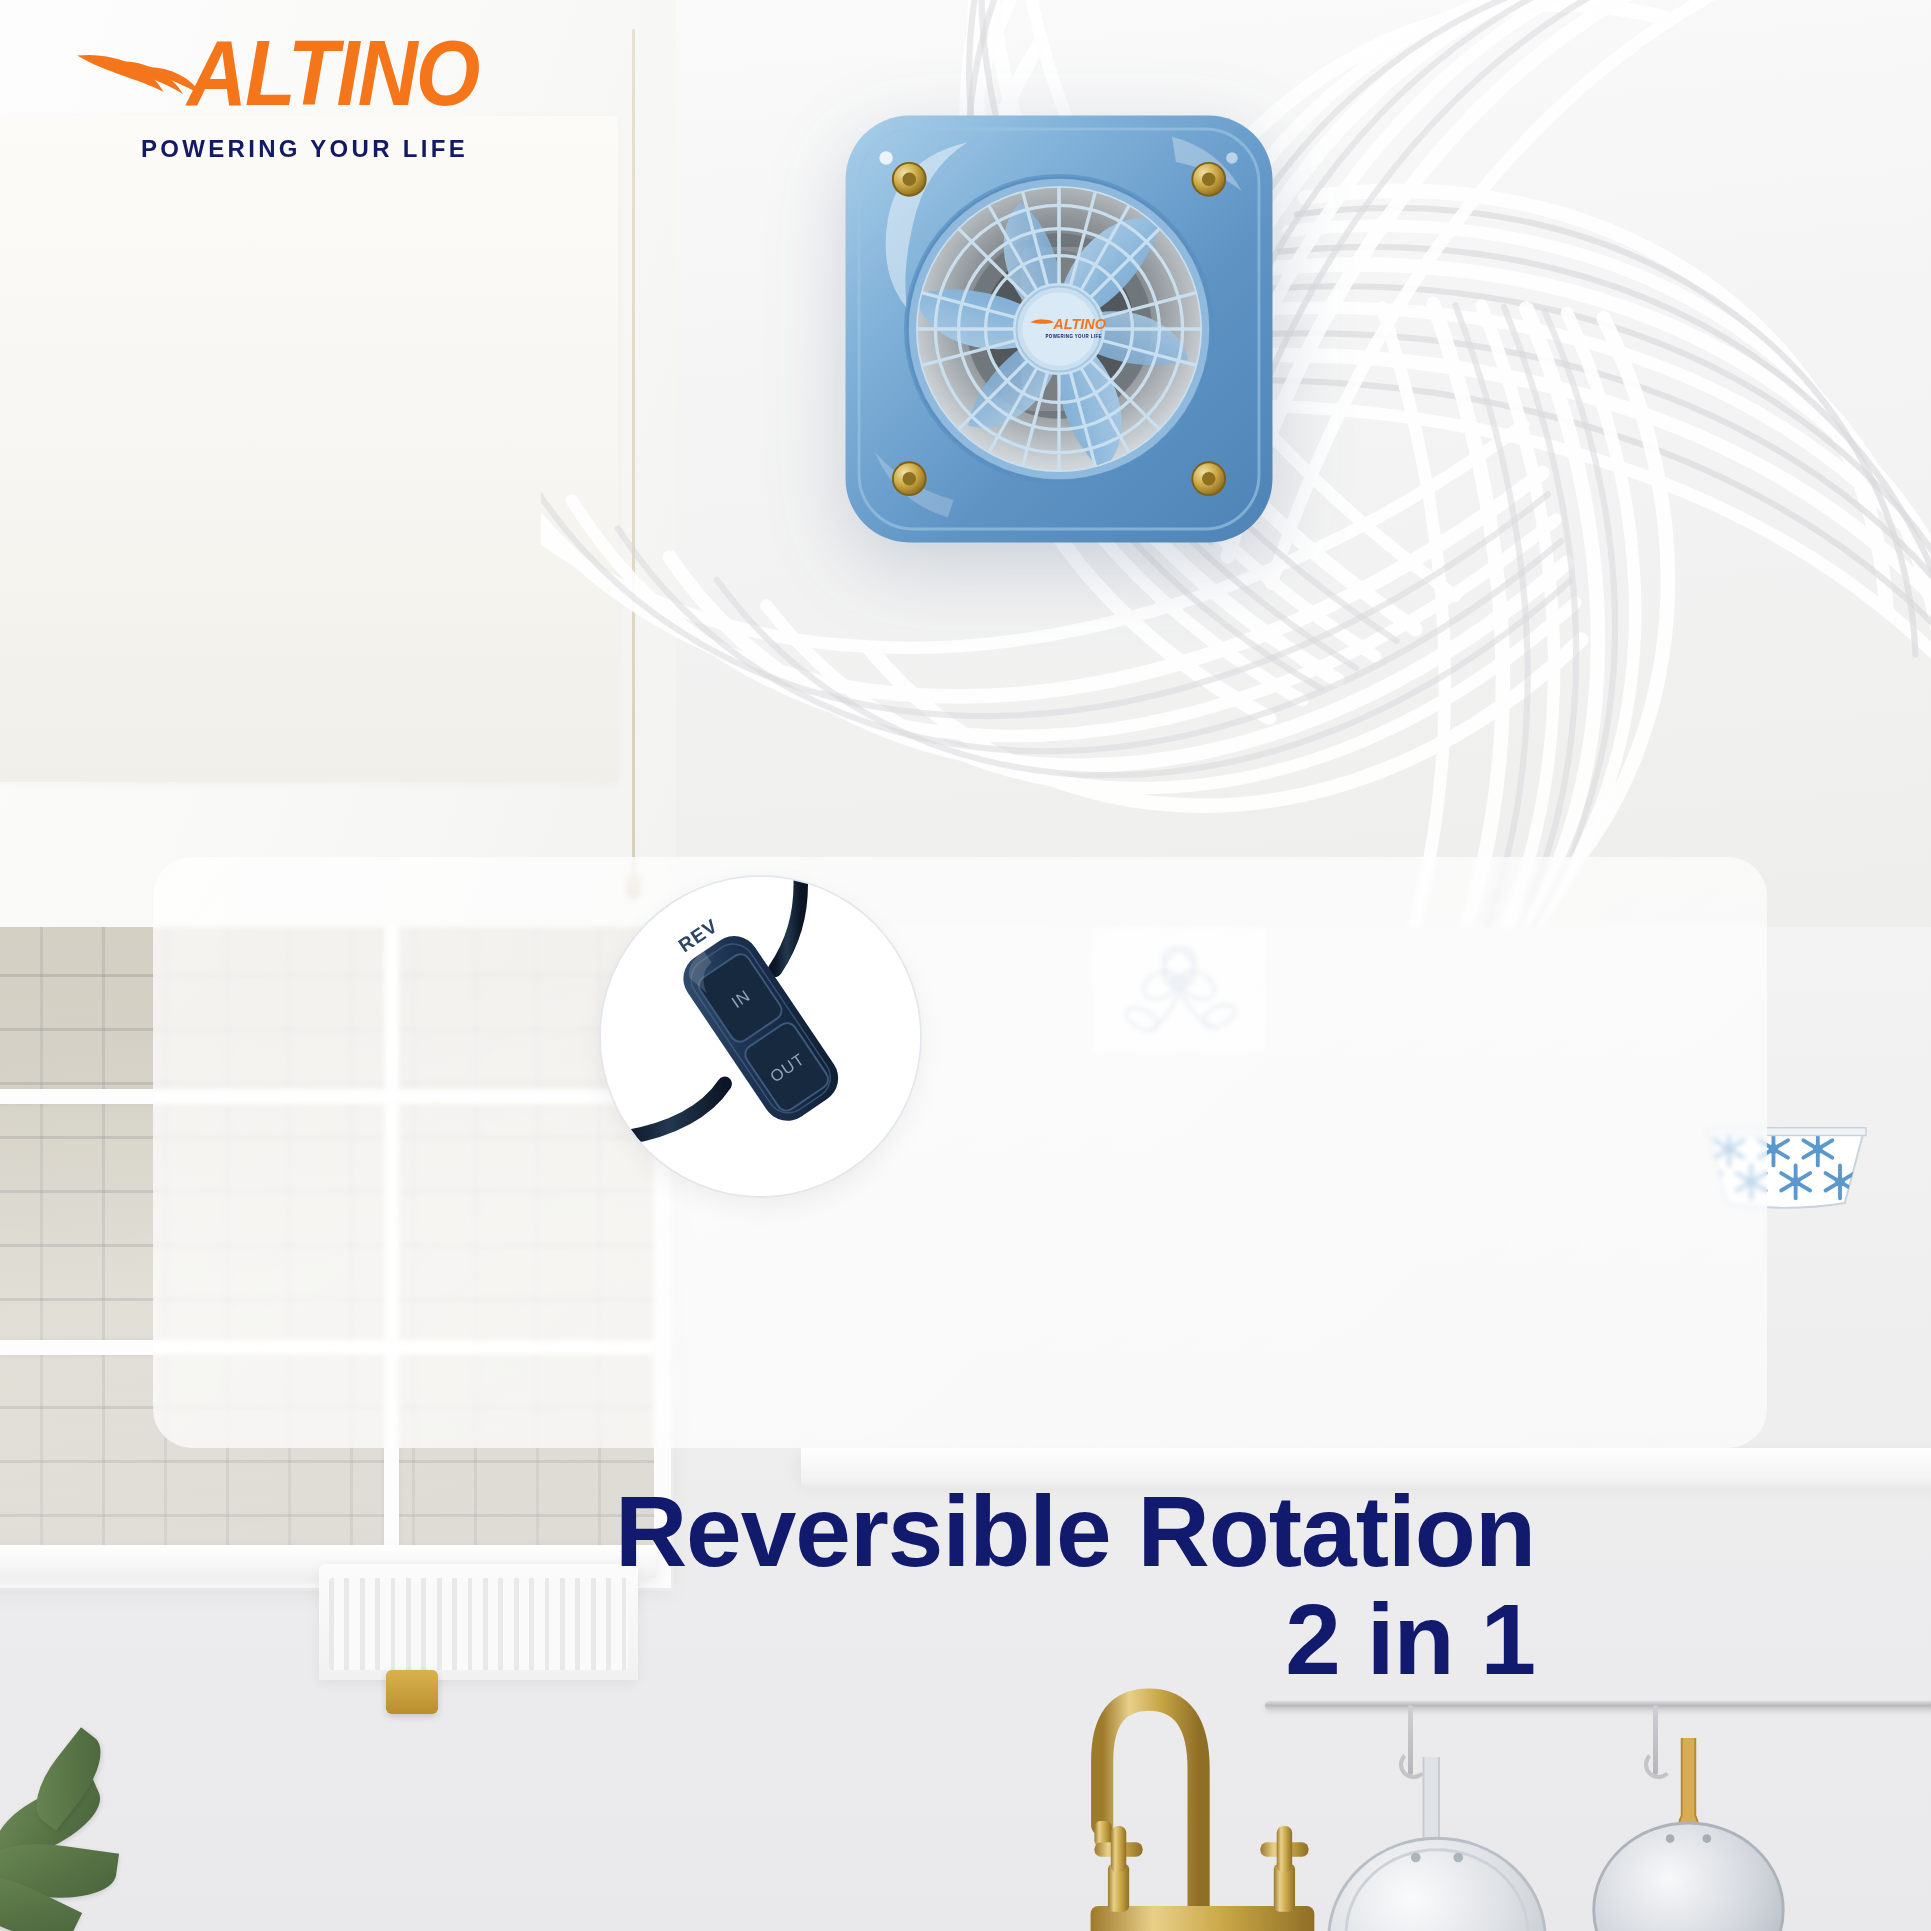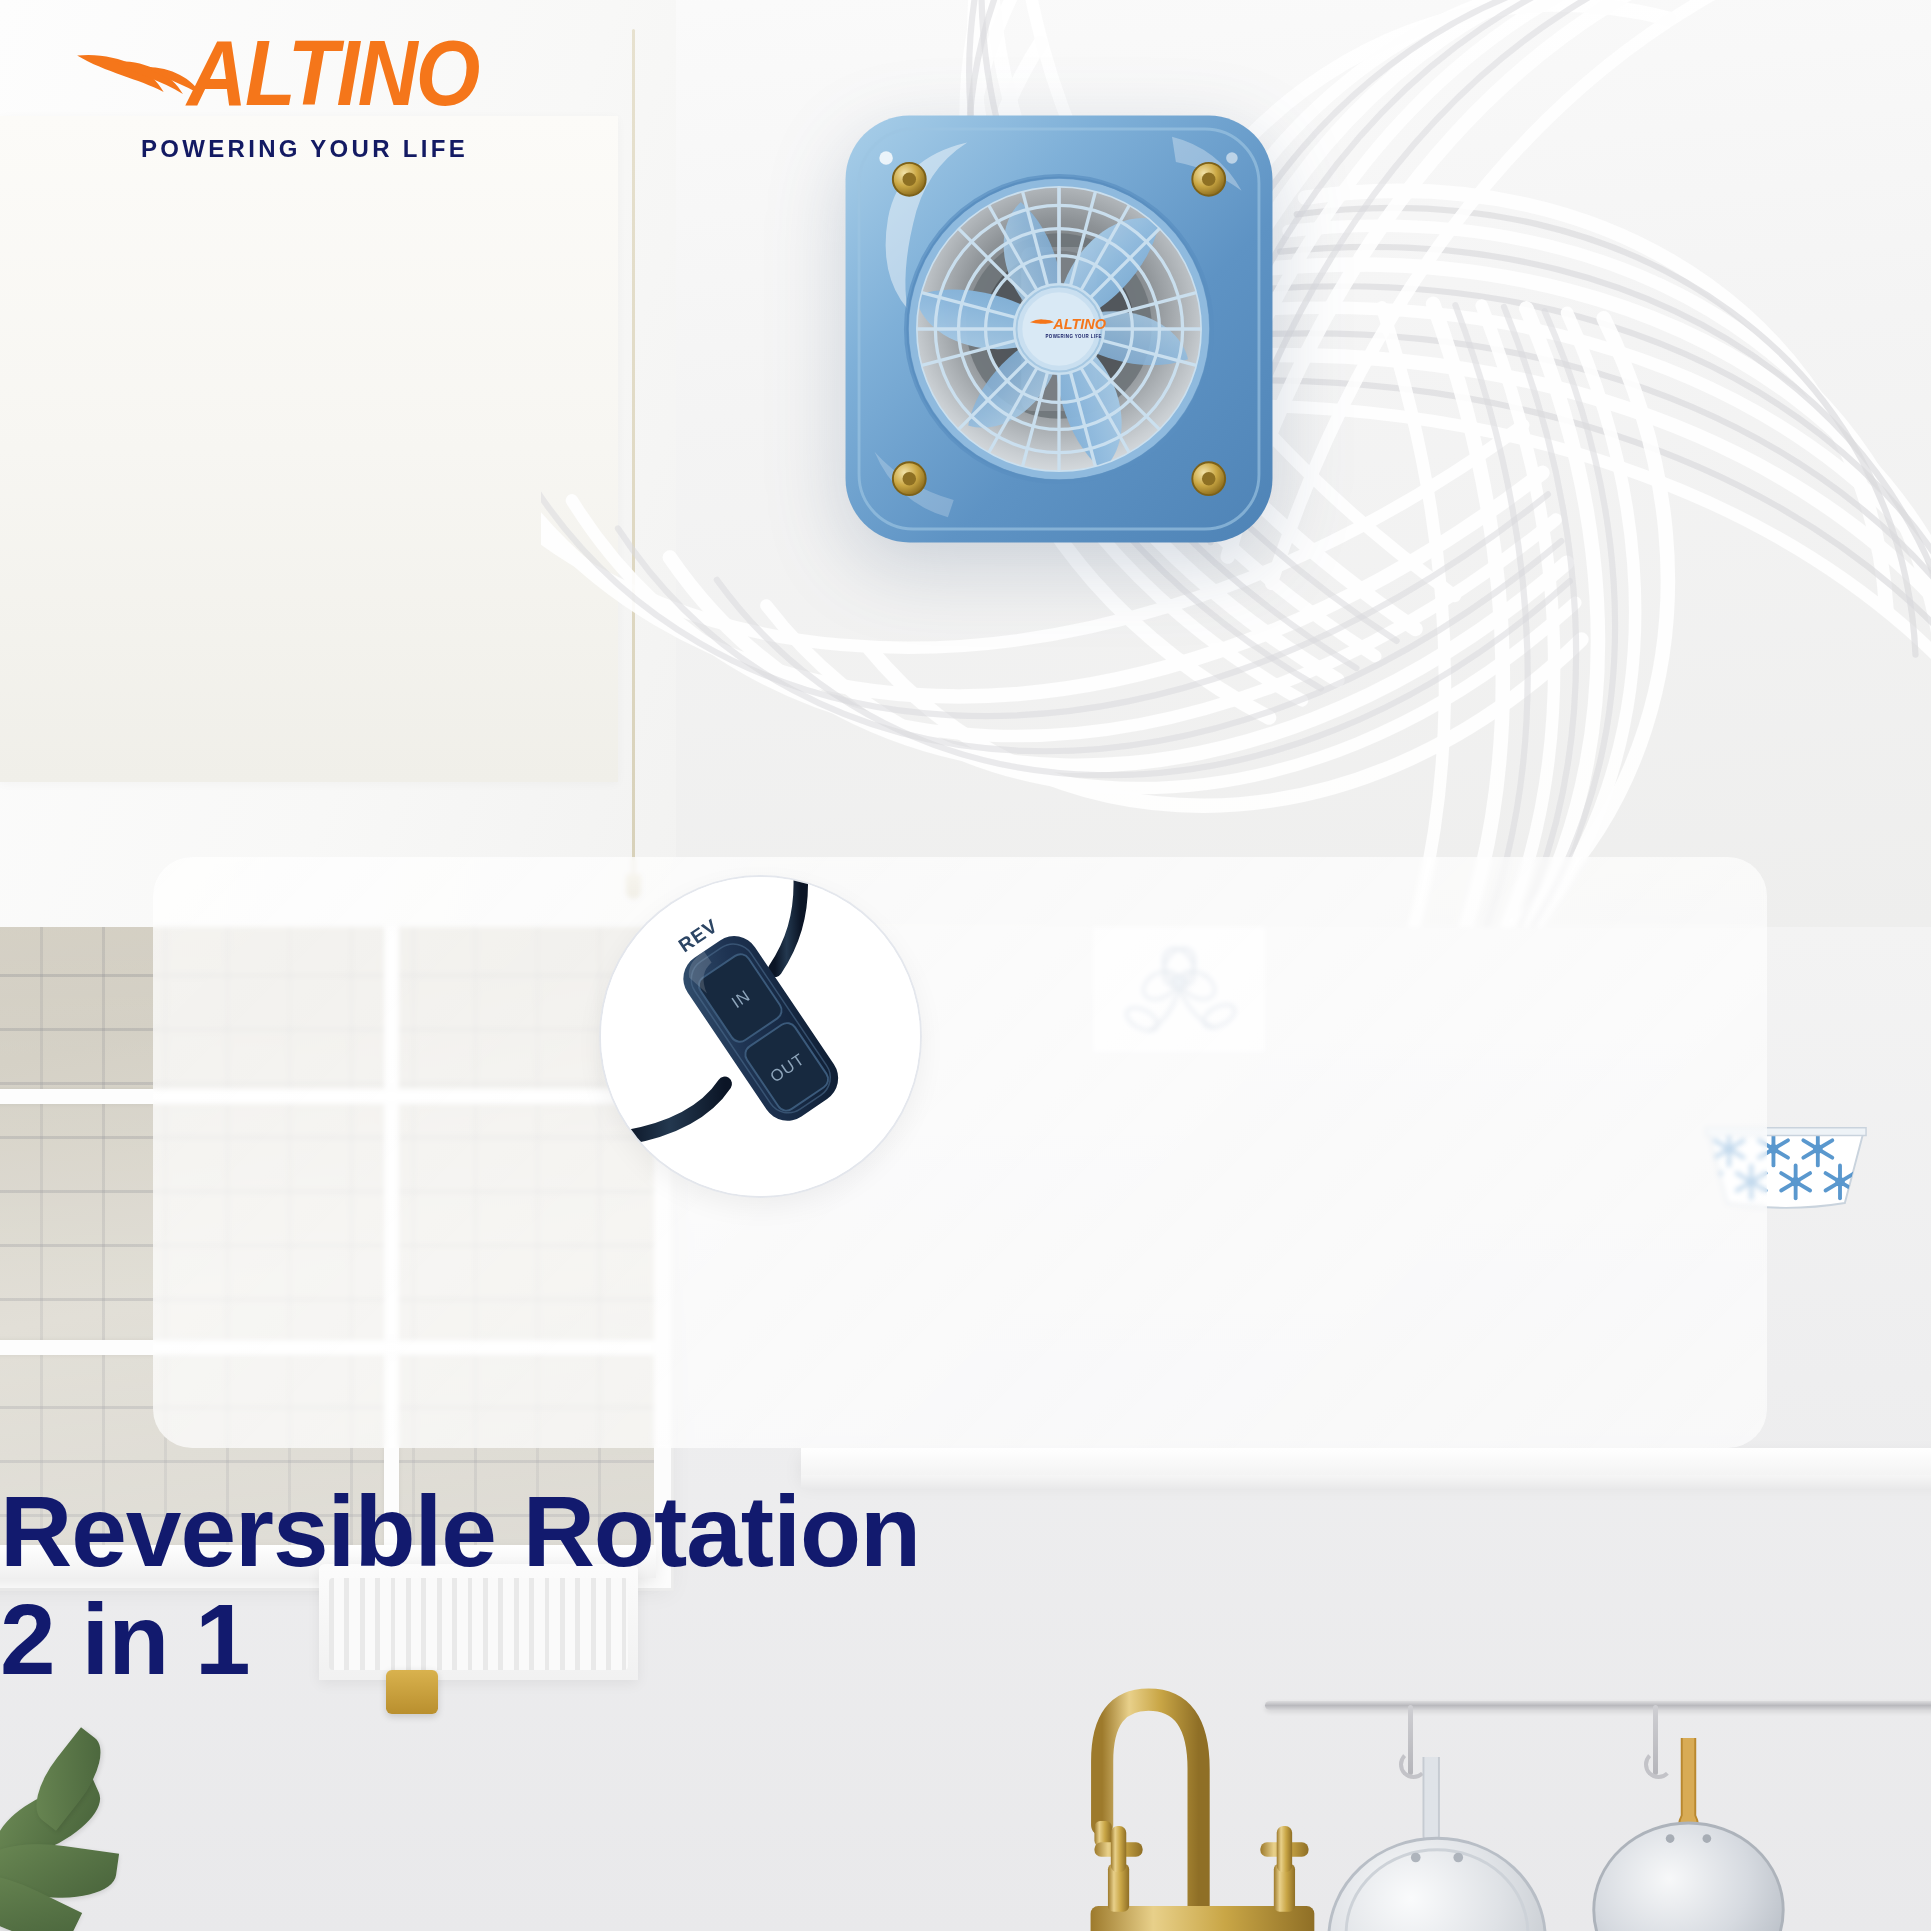--- a/index.html
+++ b/index.html
@@ -169,21 +169,21 @@
     position:absolute;left:601px;top:877px;width:319px;height:319px;
     border-radius:50%;background:#ffffff;
     box-shadow:0 0 0 1.9px rgba(225,228,235,.9), 0 9.7px 29px rgba(0,0,0,.06);
     overflow:hidden;
   }
   .inset svg{width:100%;height:100%;display:block;}
 
   
   .headline{
     position:absolute;left:0;top:1477px;width:1535px;
-    text-align:left;
+    text-align:right;
     color:#121a6e;
     font-weight:bold;
     font-size:100px;
     line-height:1.08;
     letter-spacing:-1px;
   }
   .headline .l2{display:block;}
 
   
   .logo{position:absolute;left:75px;top:27px;width:415px;height:145px;}

